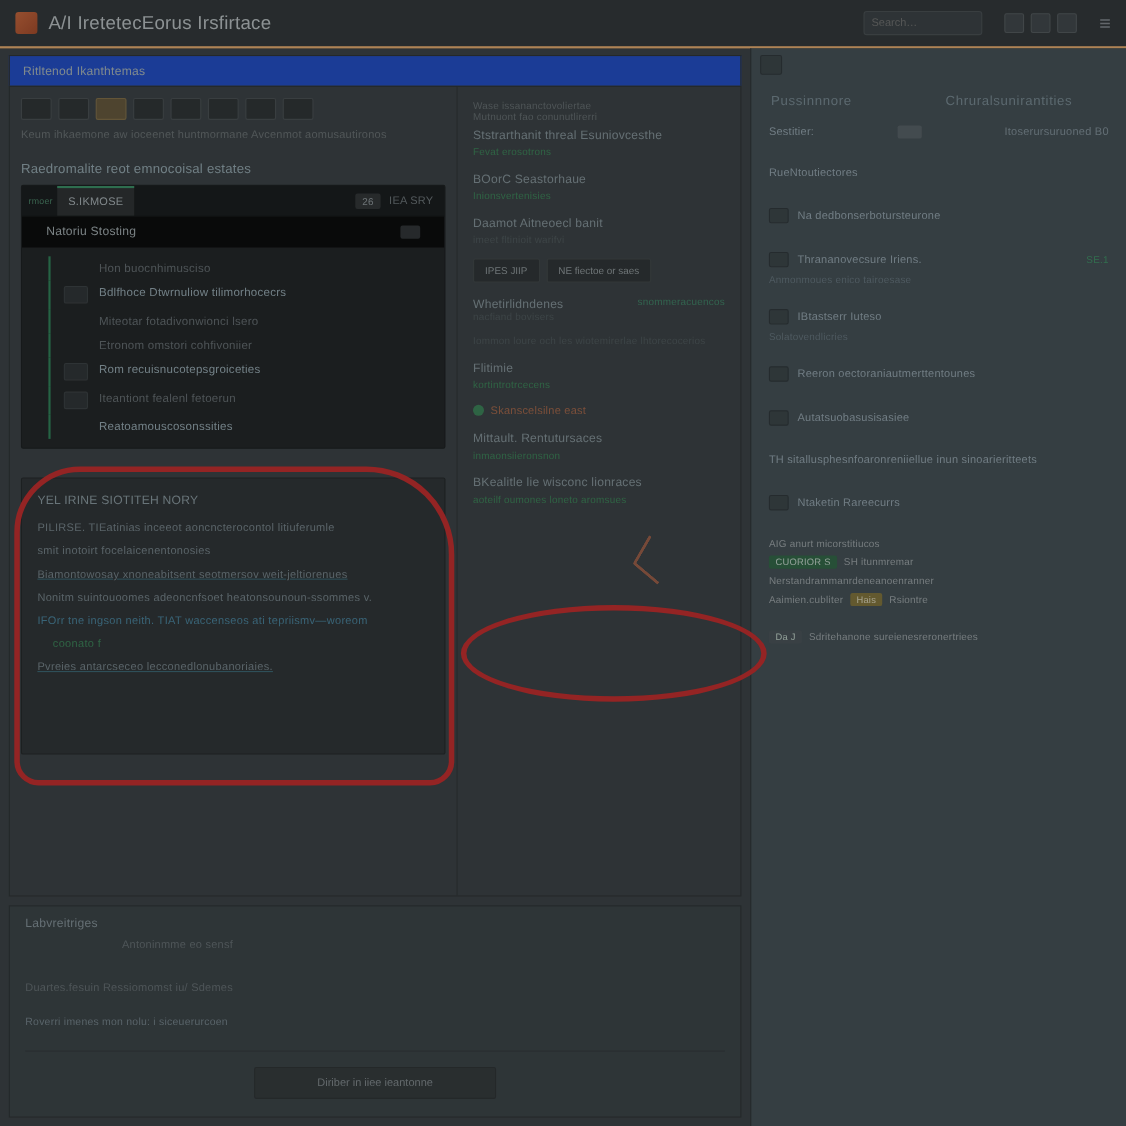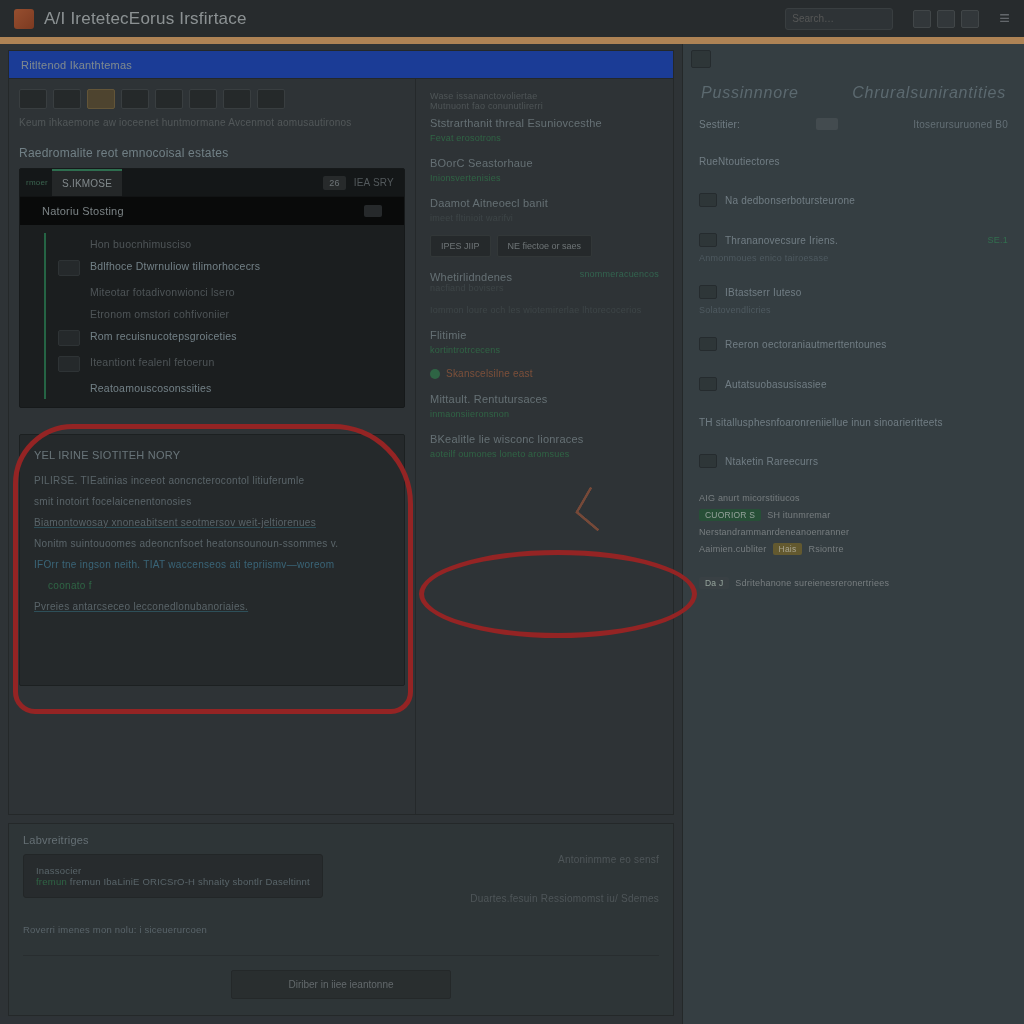--- a/index.html
+++ b/index.html
@@ -11,21 +11,21 @@
   font-size: 11px;
   letter-spacing: .02em;
   position: relative;
 }
 .dim-overlay { position:absolute; inset:0; background:rgba(25,28,30,.35); pointer-events:none; z-index:50; }
 
 
 .header {
   display:flex; align-items:center; gap:10px;
   height:44px; padding:0 14px;
-  background:#2f3436; border-bottom:7px solid #fdba74;
+  background:#2f3436; border-bottom:2px solid #fdba74;
 }
 .app-logo { width:20px; height:20px; border-radius:3px;
   background:linear-gradient(135deg,#d96a3a,#b24a24); }
 .app-title { font-size:17px; color:#c9d0d3; font-weight:500; flex:0 0 auto; }
 .header-spacer { flex:1; }
 .header-search {
   width:108px; height:22px; border:1px solid #4a5054; background:#3a4044;
   border-radius:3px; color:#9aa2a6; font-size:10px; padding:0 6px;
 }
 .header-icons { display:flex; gap:6px; margin-left:10px; }
@@ -132,21 +132,21 @@
 .bs-footer-btn {
   display:block; width:220px; margin:0 auto; text-align:center;
   background:#32383a; border:1px solid #2a2f31; color:#8a9296;
   font-size:10px; padding:8px 12px; border-radius:2px;
 }
 
 
 .side-tabs { height:30px; display:flex; align-items:center; padding:6px 8px; gap:6px; }
 .stab { width:20px; height:18px; background:#3a4448; border:1px solid #2c3438; border-radius:2px; }
 .side-headers { display:flex; padding:10px 18px 6px; gap:12px; }
-.sh { flex:1; font-size:16px; color:#7f929c; letter-spacing:.05em;font-style:italic; }
+.sh { flex:1; font-size:12px; color:#7f929c; letter-spacing:.05em; }
 .side-body { padding:6px 16px 10px 16px; overflow:hidden; }
 .side-section { margin-bottom:18px; }
 .s-row { display:flex; align-items:center; gap:8px; font-size:10px; color:#8a9aa4; padding:4px 0; }
 .s-row.lead { color:#9fb0bb; }
 .s-icon { width:18px;height:14px;background:#3a4448;border:1px solid #2c3438;border-radius:2px; }
 .s-badge { margin-left:auto; width:22px;height:12px;background:#5a646a;border-radius:2px; }
 .s-green { color:#3f9a6a; margin-left:auto; font-size:9px; }
 .s-status { display:flex;gap:6px;align-items:center;font-size:9px;padding:3px 0;}
 .s-pill { background:#2e6a46;color:#d2e6da;padding:1px 6px;border-radius:2px;font-size:8.5px;text-align:center;}
 .s-pill.yel { background:#8a7a3a; color:#f0e8c8; }
@@ -289,26 +289,20 @@
           <div class="rs-group">
             <div class="rs-heading">BKealitle lie wisconc lionraces</div>
             <div class="rs-sub">aoteilf oumones loneto aromsues</div>
           </div>
         </div>
     </div>
 
     <div class="bottom-strip">
       <div class="bs-title">Labvreitriges</div>
       <div class="bs-row">
-        <div class="bs-card">
-          <div class="bs-card-line">Inassocier</div>
-          <div class="bs-card-line">
-            <span class="g">fremun</span> <span>fremun IbaLiniE  ORICSrO-H shnaity sbontlr Daseltinnt</span>
-          </div>
-        </div>
         <div style="text-align:right">
           <div class="bs-right">Antoninmme eo  sensf</div>
           <div class="bs-right" style="margin-top:28px">Duartes.fesuin Ressiomomst iu/  Sdemes</div>
         </div>
       </div>
       <div class="bs-card-line" style="margin-top:20px">Roverri imenes mon nolu: i siceuerurcoen</div>
       <hr class="bs-divider">
       <button class="bs-footer-btn">Diriber in iiee ieantonne</button>
     </div>
   </div>

